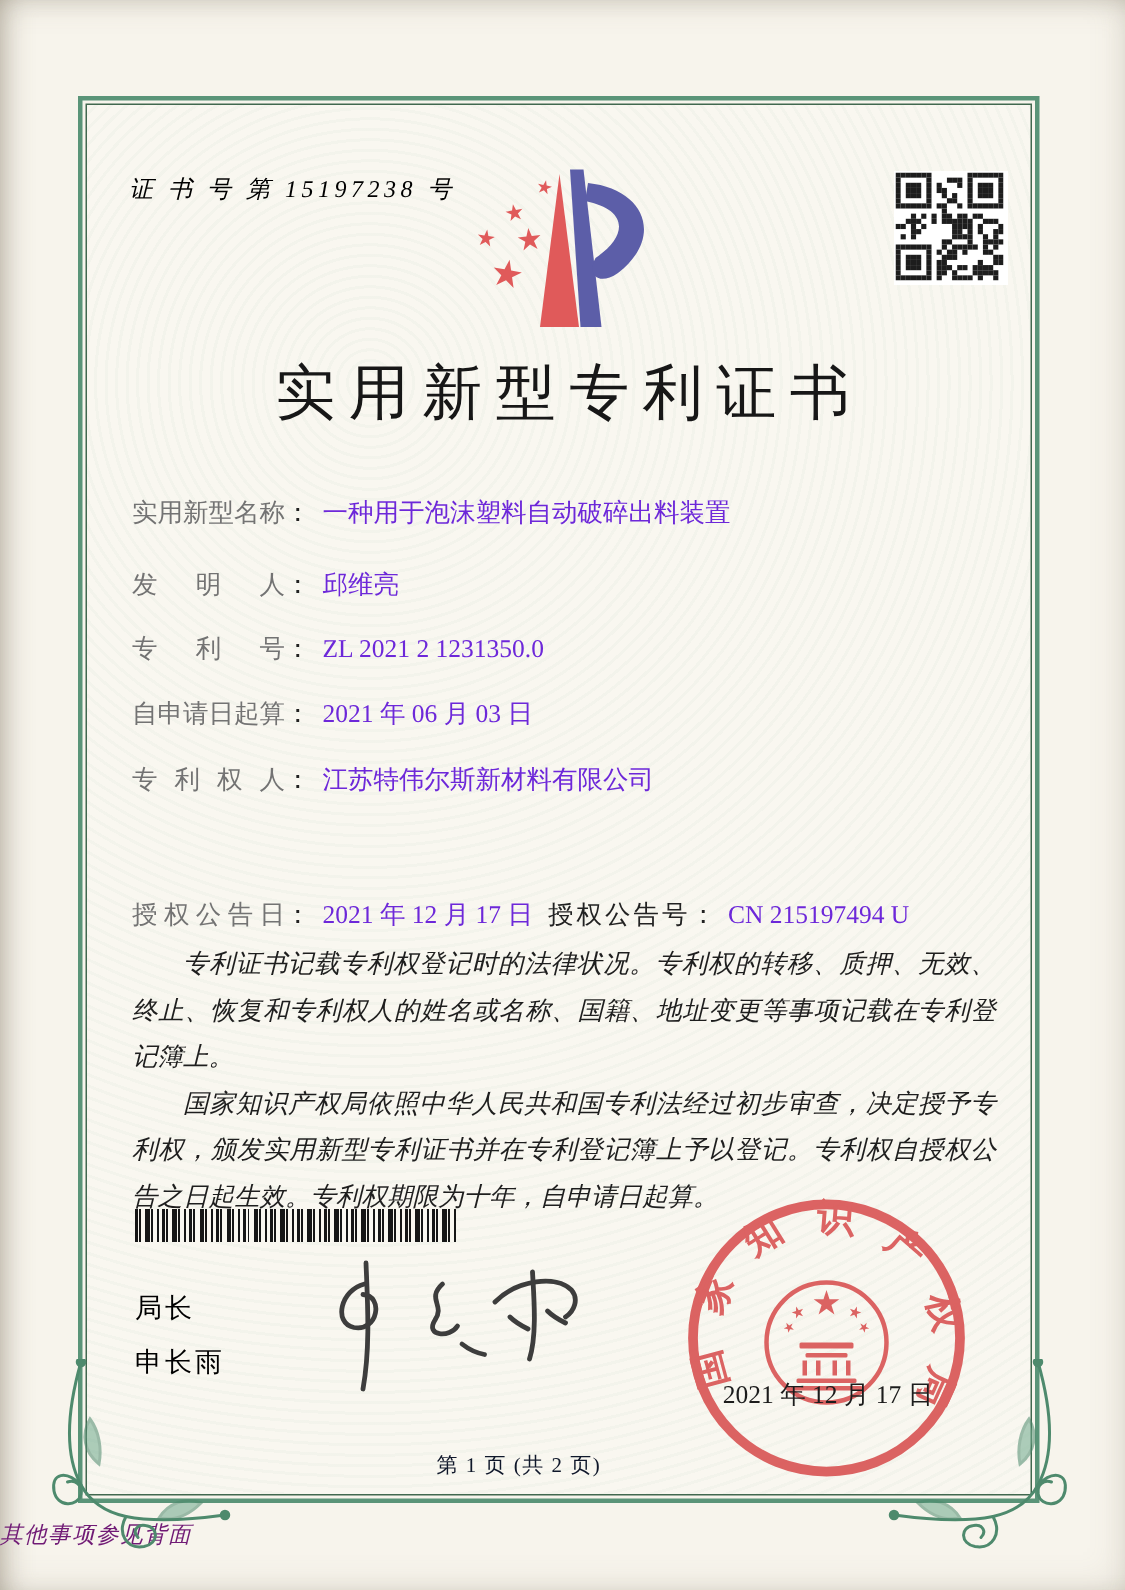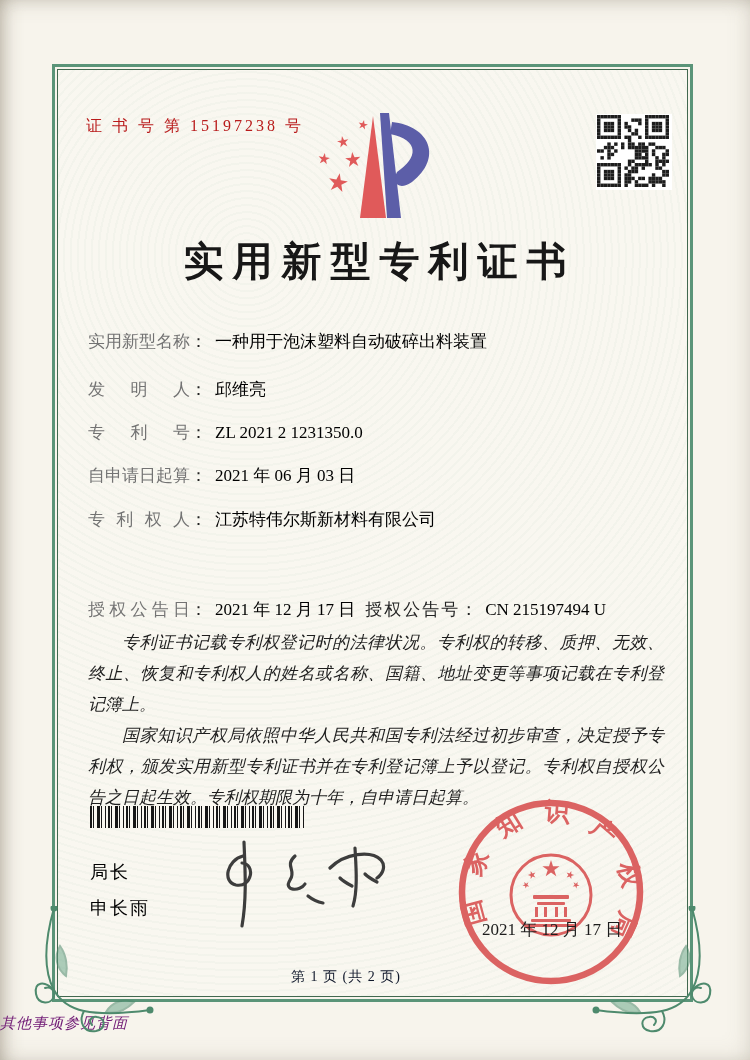--- a/index.html
+++ b/index.html
@@ -16,34 +16,34 @@
     position:absolute;left:52px;top:64px;width:635px;height:932px;
     border:3px solid #5a9478;
   }
   .frame-inner{
     position:absolute;inset:2px;border:1px solid #41684f;
     background:
       repeating-radial-gradient(circle at 30% 20%, rgba(110,165,135,.045) 0 2px, rgba(0,0,0,0) 2px 7px),
       #f9f7f0;
   }
   .abs{position:absolute;}
-  .cert-no{left:86px;top:116px;font-size:16px;letter-spacing:3px;color:#b91c1c;}
+  .cert-no{left:86px;top:116px;font-size:16px;letter-spacing:3px;color:#000000;font-style:italic;}
   .logo{left:300px;top:108px;width:150px;height:120px;}
   .qr{left:596px;top:114px;width:74px;height:74px;background:#fff;padding:1px;}
   .title{
-    left:0;right:0;top:234px;text-align:center;font-size:40px;font-weight:bold;
+    left:0;right:0;top:234px;text-align:center;font-size:40px;font-weight:normal;
     letter-spacing:9px;padding-left:9px;color:#171717;
   }
   .field-row{left:88px;width:585px;font-size:17px;white-space:nowrap;}
   .field-label{
     display:inline-block;width:102px;text-align:justify;text-align-last:justify;
     vertical-align:bottom;color:#737373;
   }
   .colon{margin-right:8px;}
-  .field-value{color:#000000;}
+  .field-value{color:#6d28d9;}
   .grant-pair{margin-left:10px;}
   .grant-label{letter-spacing:2px;}
   .paras{left:88px;top:628px;width:576px;font-size:17px;line-height:1.82;
          text-align:justify;color:#1e1e1e;font-style:italic;}
   .paras p{margin:0;text-indent:2em;}
   .barcode{
     left:90px;top:806px;width:214px;height:22px;
     background:repeating-linear-gradient(90deg,
       #161616 0 2px,#f9f7f0 2px 3px,#161616 3px 4px,#f9f7f0 4px 7px,
       #161616 7px 10px,#f9f7f0 10px 11px,#161616 11px 12px,#f9f7f0 12px 15px,

